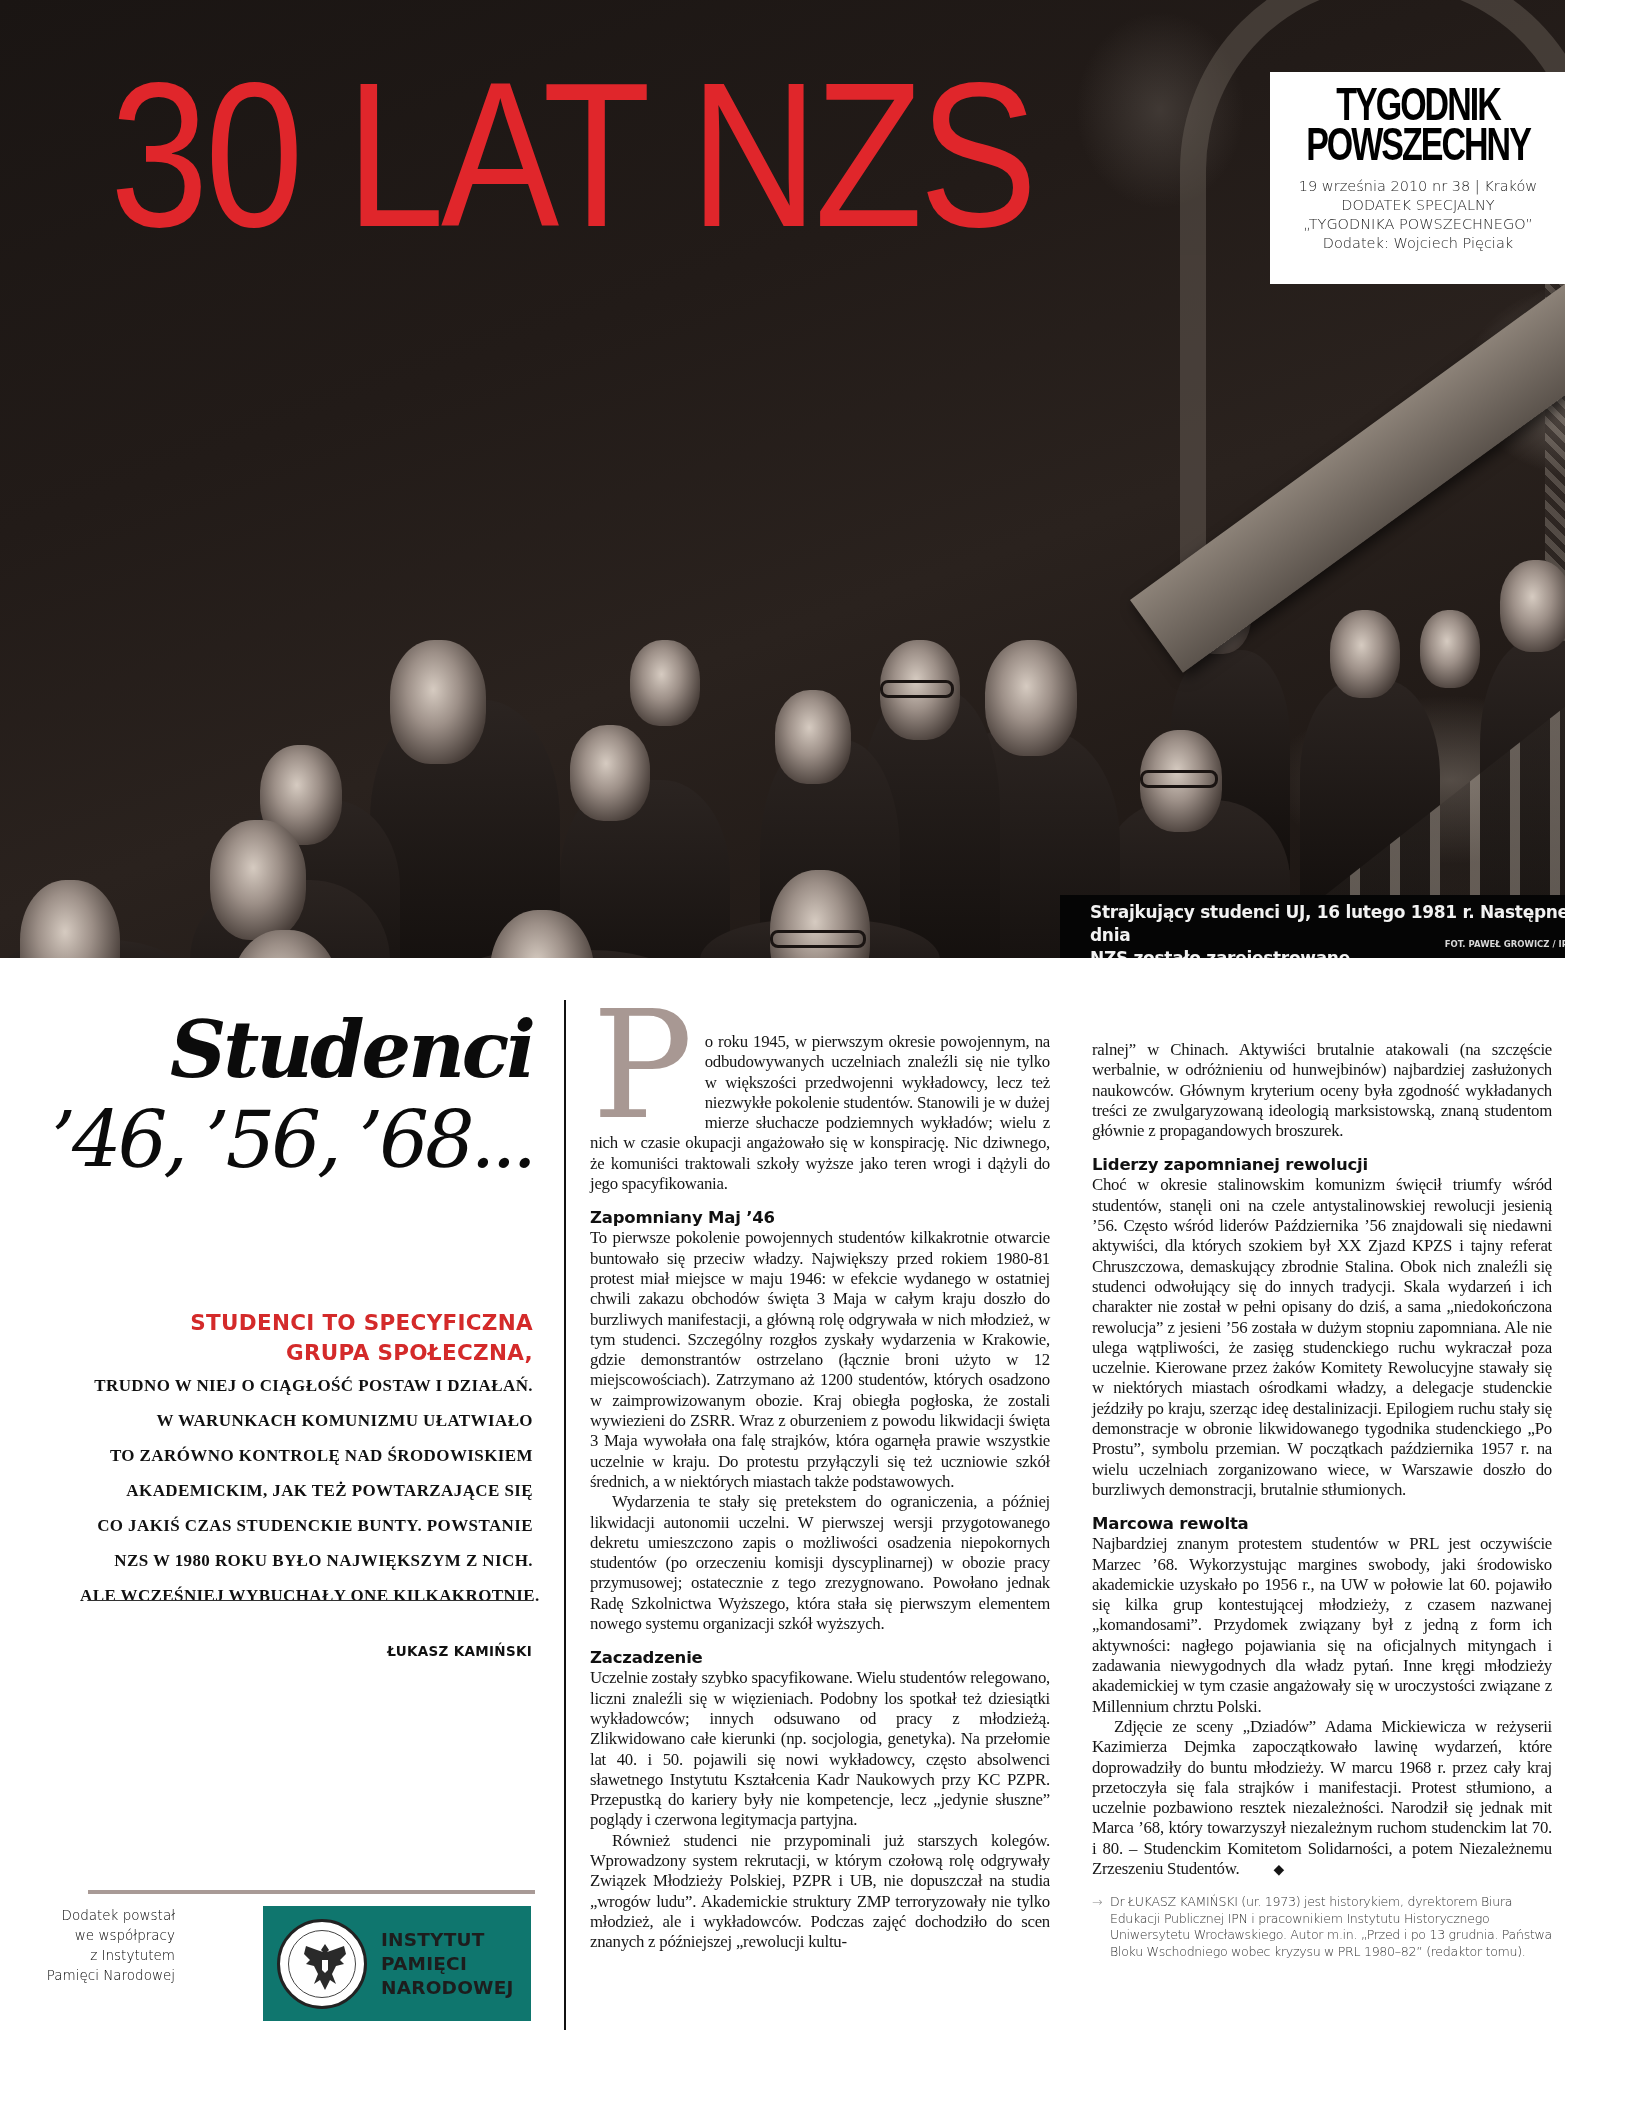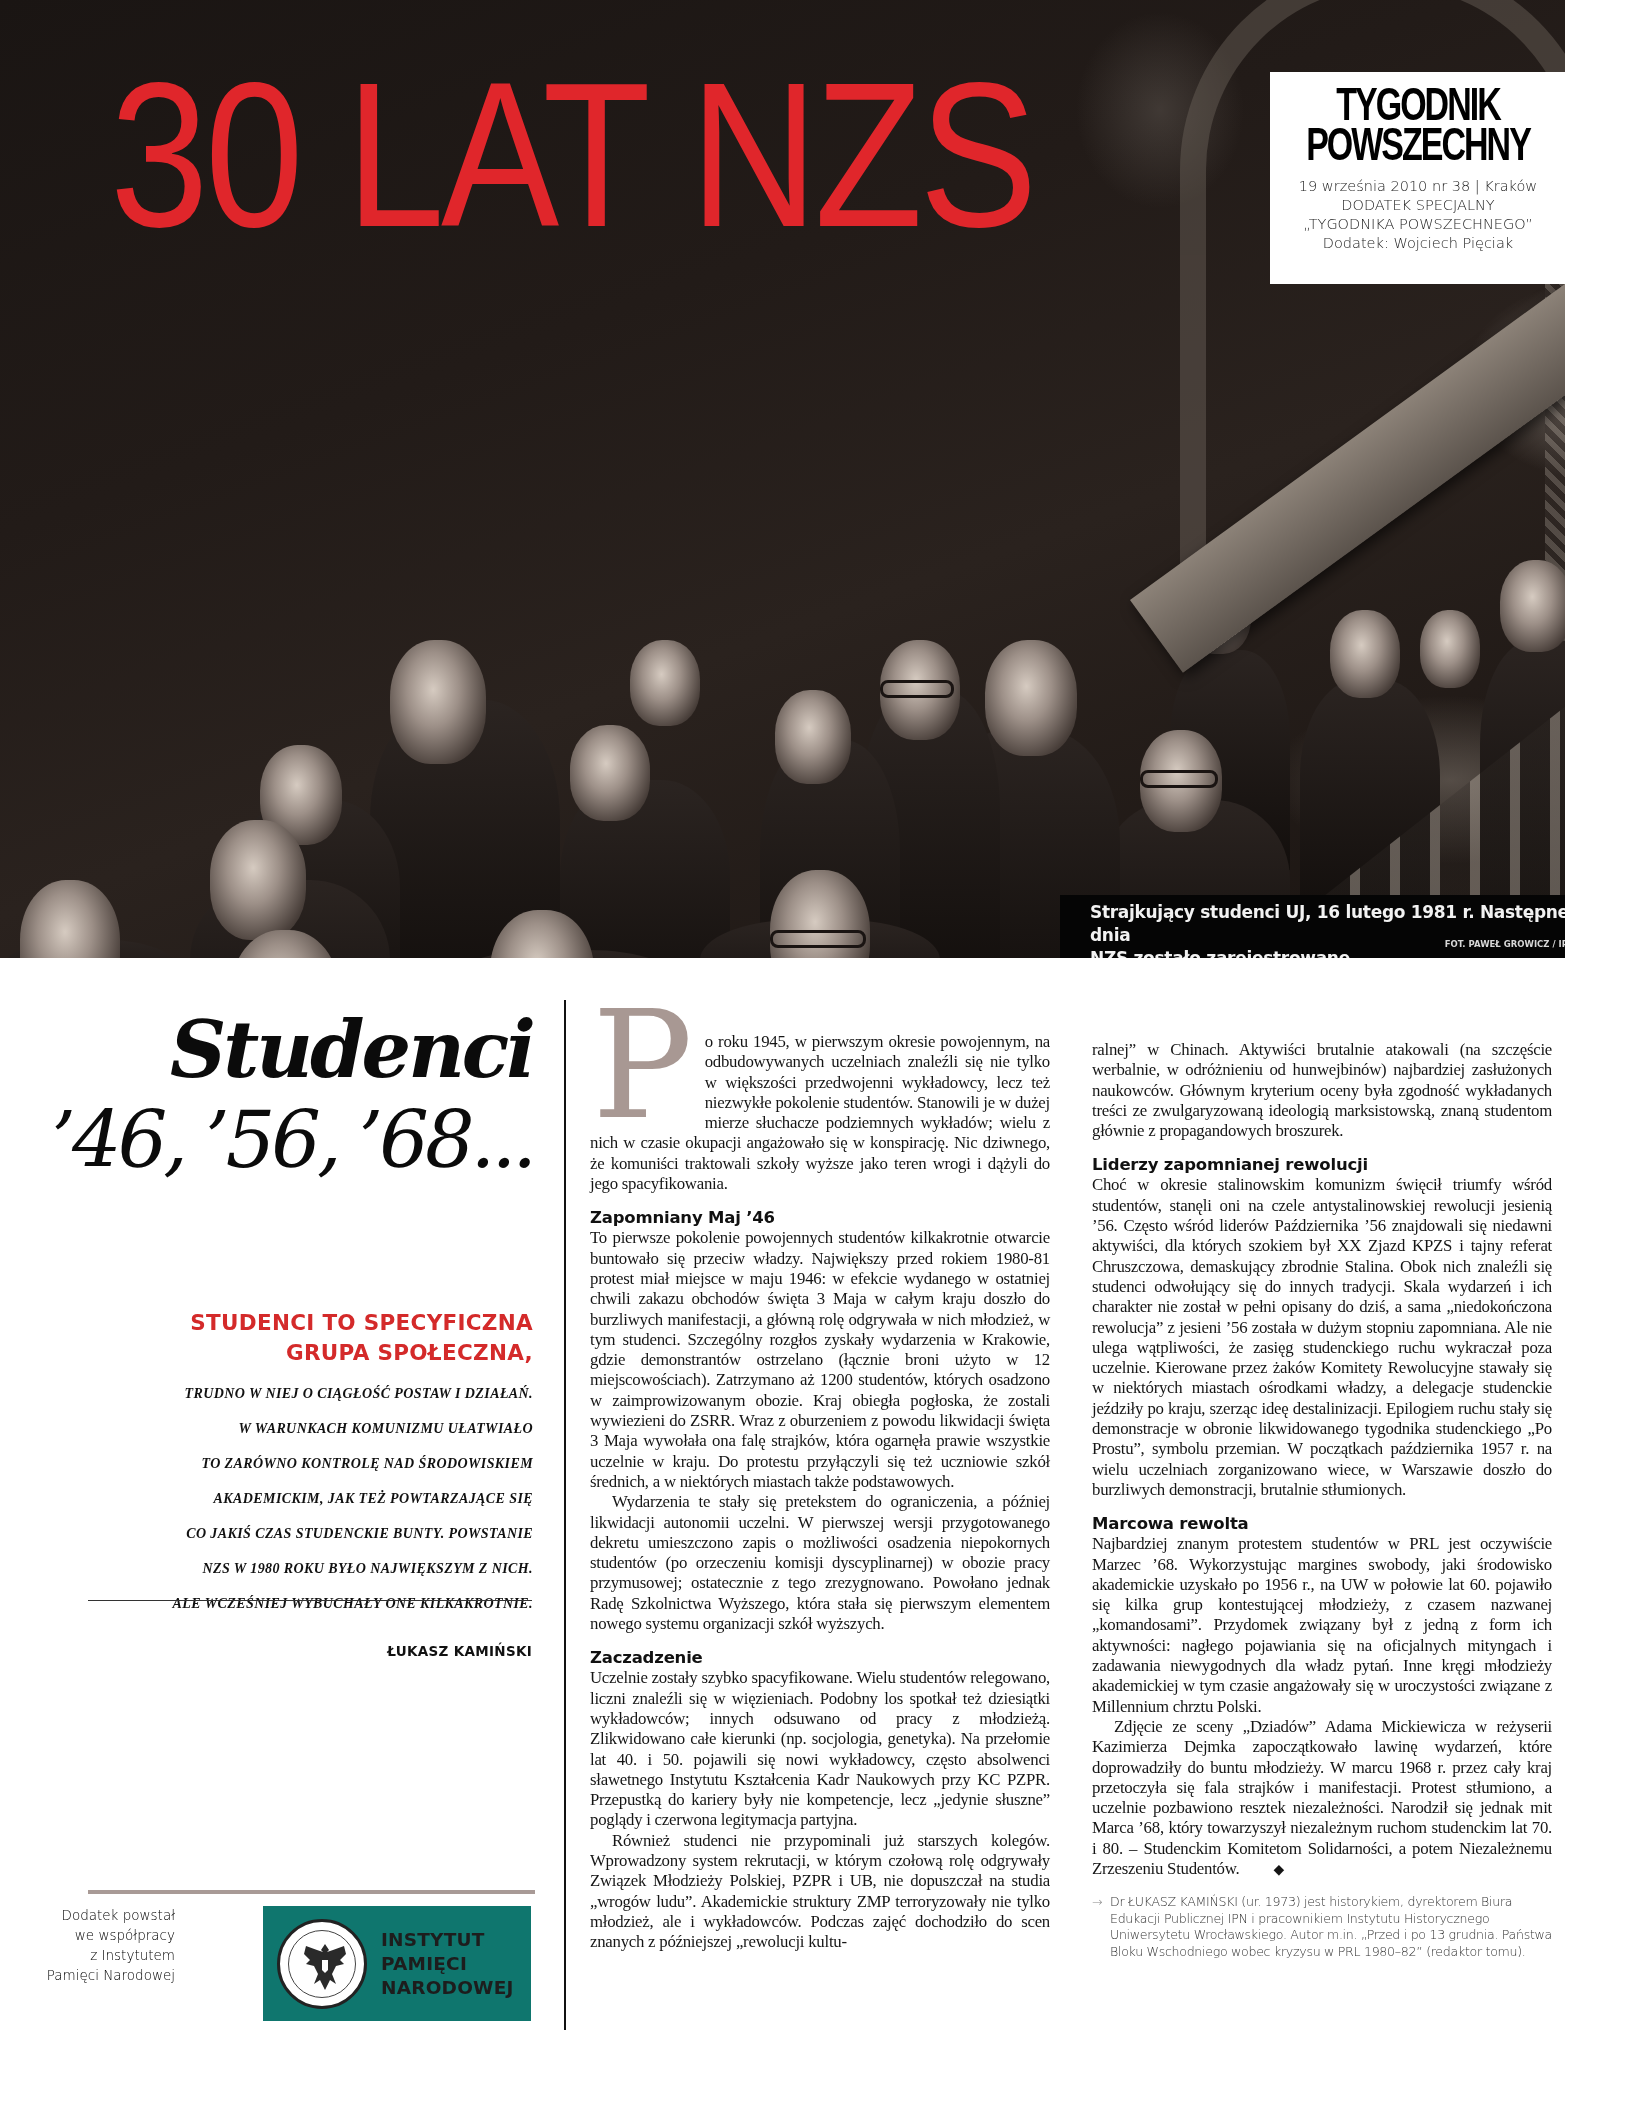--- a/index.html
+++ b/index.html
@@ -82,22 +82,22 @@
   }
   .headline .l2 { font-weight: 400; letter-spacing: -4px; }
   .lead {
     position: absolute; left: 80px; width: 453px; top: 1308px; text-align: right;
   }
   .lead-red {
     font-family: "DejaVu Sans", sans-serif; font-weight: 700; color: #d42a2a;
     font-size: 21.5px; line-height: 30px; letter-spacing: 0.3px;
   }
   .lead-black {
-    margin-top: 8px; font-family: "Liberation Serif", serif; font-weight: 700; font-size: 14px;
-    line-height: 35px; letter-spacing: 0.4px; text-transform: uppercase; color: #111; font-style: italic;
+    font-family: "Liberation Serif", serif; font-weight: 700; font-size: 17px;
+    line-height: 35px; letter-spacing: 0.4px; text-transform: uppercase; color: #111;
   }
   .lead-black div { white-space: nowrap; }
   .lead-rule { position: absolute; left: 88px; top: 1600px; width: 444px; height: 1px; background: #333; }
   .author {
     position: absolute; right: 1093px; top: 1643px;
     font-family: "DejaVu Sans", sans-serif; font-weight: 700; font-size: 13.5px; letter-spacing: 0.3px; color: #111;
   }
   .bottom-rule { position: absolute; left: 88px; top: 1890px; width: 447px; height: 4px; background: #a89a96; }
   .ipn-note {
     position: absolute; right: 1450px; top: 1905px; text-align: right;

